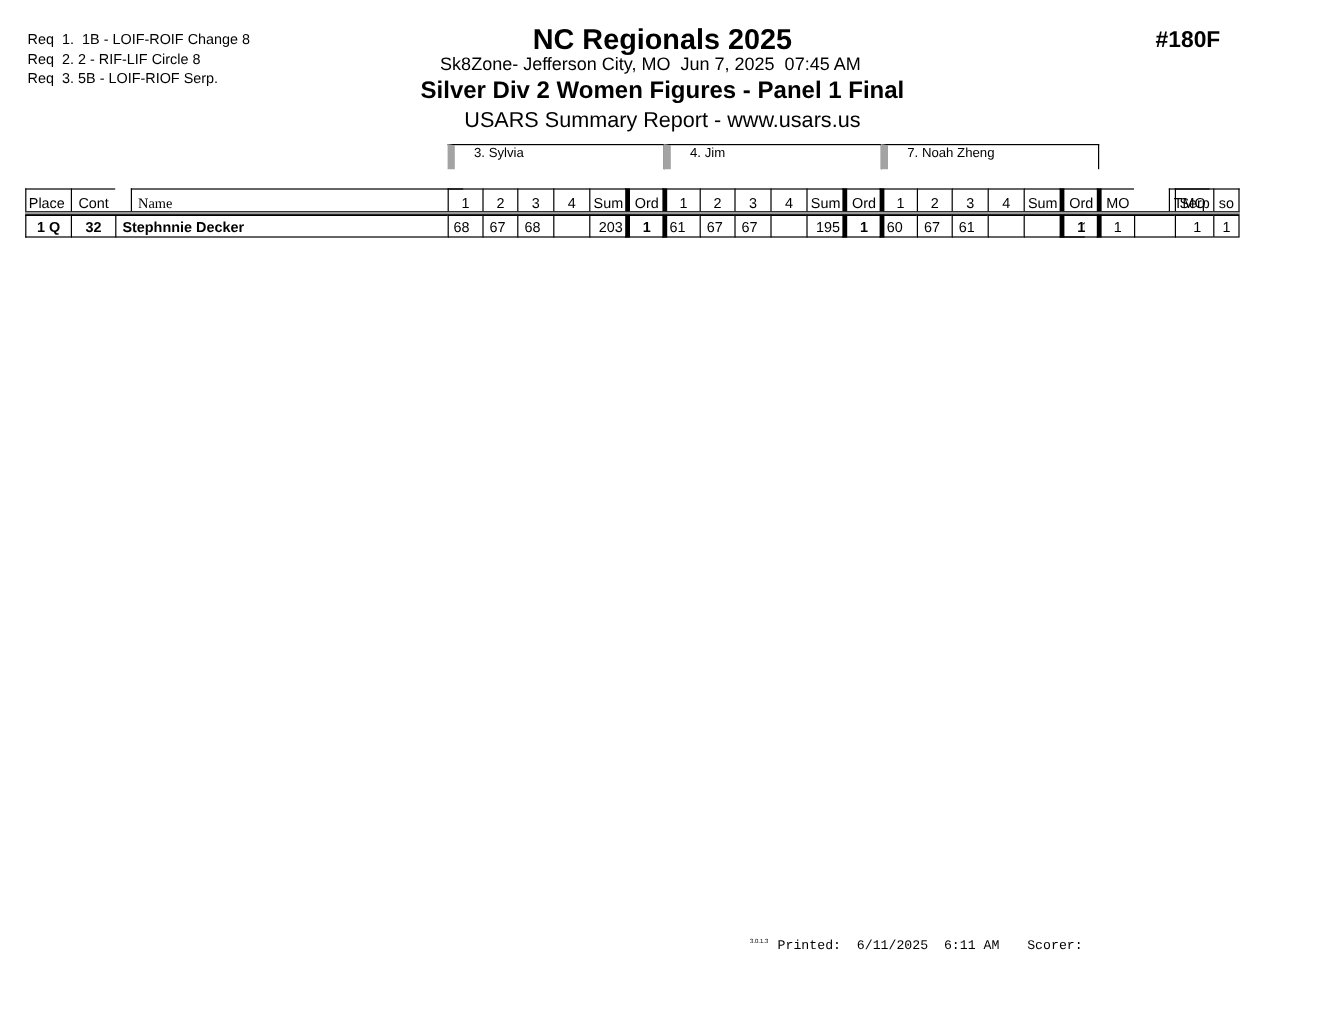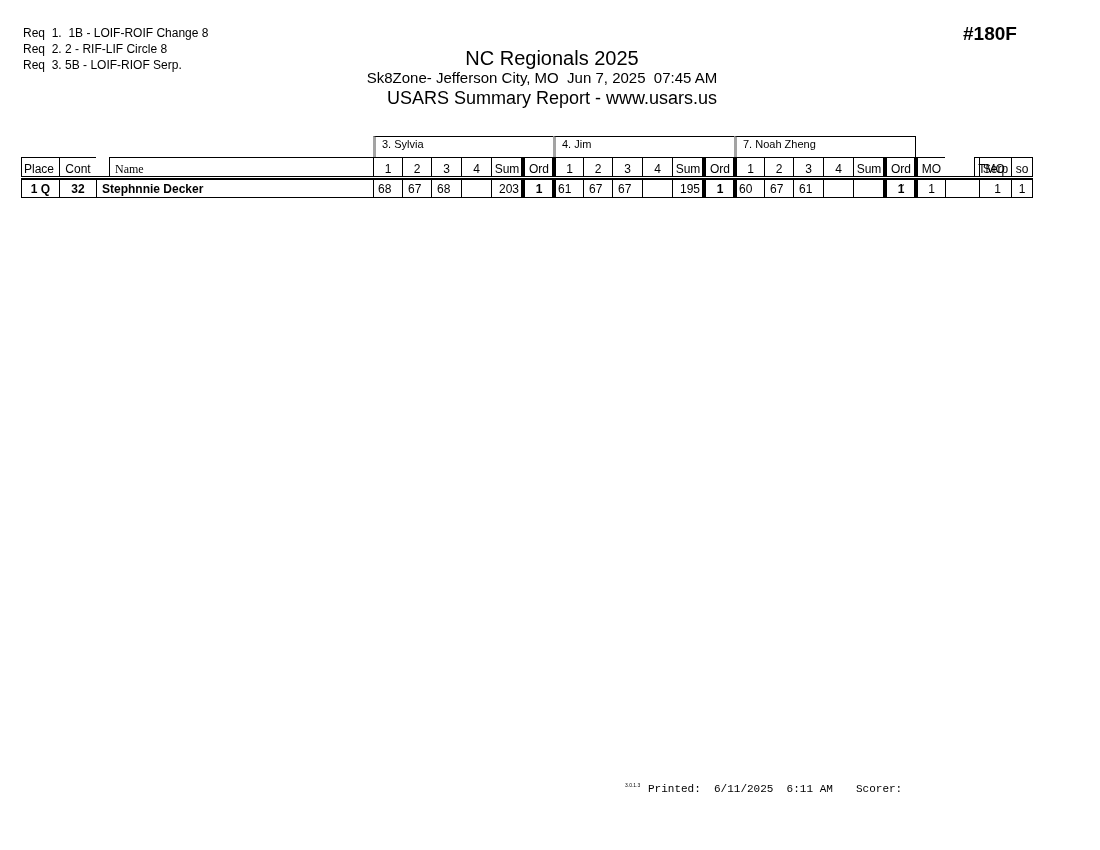--- a/index.html
+++ b/index.html
@@ -24,24 +24,23 @@
     }
     .reqs .req-line { white-space: pre; }
     .title-block {
       position: absolute;
       left: 300px;
       width: 504px;
       top: 23px;
       text-align: center;
     }
     .event-title {
-      font-size: 20px;
-      font-weight: normal;
+      font-size: 24px;
+      font-weight: bold;
       line-height: 22px;
-      margin-top: 24px;
     }
     .venue-line {
       font-size: 15px;
       line-height: 18px;
       white-space: pre;
       margin-left: -20px;
     }
     .division-title {
       font-size: 20px;
       font-weight: bold;
@@ -70,28 +69,28 @@
     }
     .cell {
       position: absolute;
       box-sizing: border-box;
       font-size: 12px;
       line-height: 18px;
       white-space: nowrap;
       overflow: hidden;
     }
     .judge-head {
-      top: 136px;
+      top: 120px;
       height: 21px;
       border-top: 1px solid #000;
-      border-left: 3px solid #a3a3a3;
+      border-left: 6px solid #a3a3a3;
       border-right: 1px solid #000;
       font-size: 11px;
       line-height: 14px;
-      padding-left: 6px;
+      padding-left: 16px;
       padding-top: 0px;
     }
     .hdr {
       top: 157px;
       height: 21px;
       border-top: 1px solid #000;
       border-left: 1px solid #000;
       text-align: center;
       padding-top: 2px;
     }
@@ -143,20 +142,21 @@
 
 <div class="reqs">
   <div class="req-line"><span>Req  1.</span>  <span>1B - LOIF-ROIF Change 8</span></div>
   <div class="req-line"><span>Req  2.</span> <span>2 - RIF-LIF Circle 8</span></div>
   <div class="req-line"><span>Req  3.</span> <span>5B - LOIF-RIOF Serp.</span></div>
 </div>
 
 <div class="title-block">
   <div class="event-title">NC Regionals 2025</div>
   <div class="venue-line">Sk8Zone- Jefferson City, MO  Jun 7, 2025  07:45 AM</div>
+  <div class="division-title">Silver Div 2 Women Figures - Panel 1 Final</div>
   <div class="report-subtitle">USARS Summary Report - www.usars.us</div>
 </div>
 
 <div class="event-number">#180F</div>
 
 <div class="grid">
 
   <div class="cell judge-head" style="left:373px;width:181px;">3.  Sylvia</div>
   <div class="cell judge-head" style="left:553px;width:182px;">4.  Jim</div>
   <div class="cell judge-head" style="left:734px;width:182px;">7.  Noah Zheng</div>

